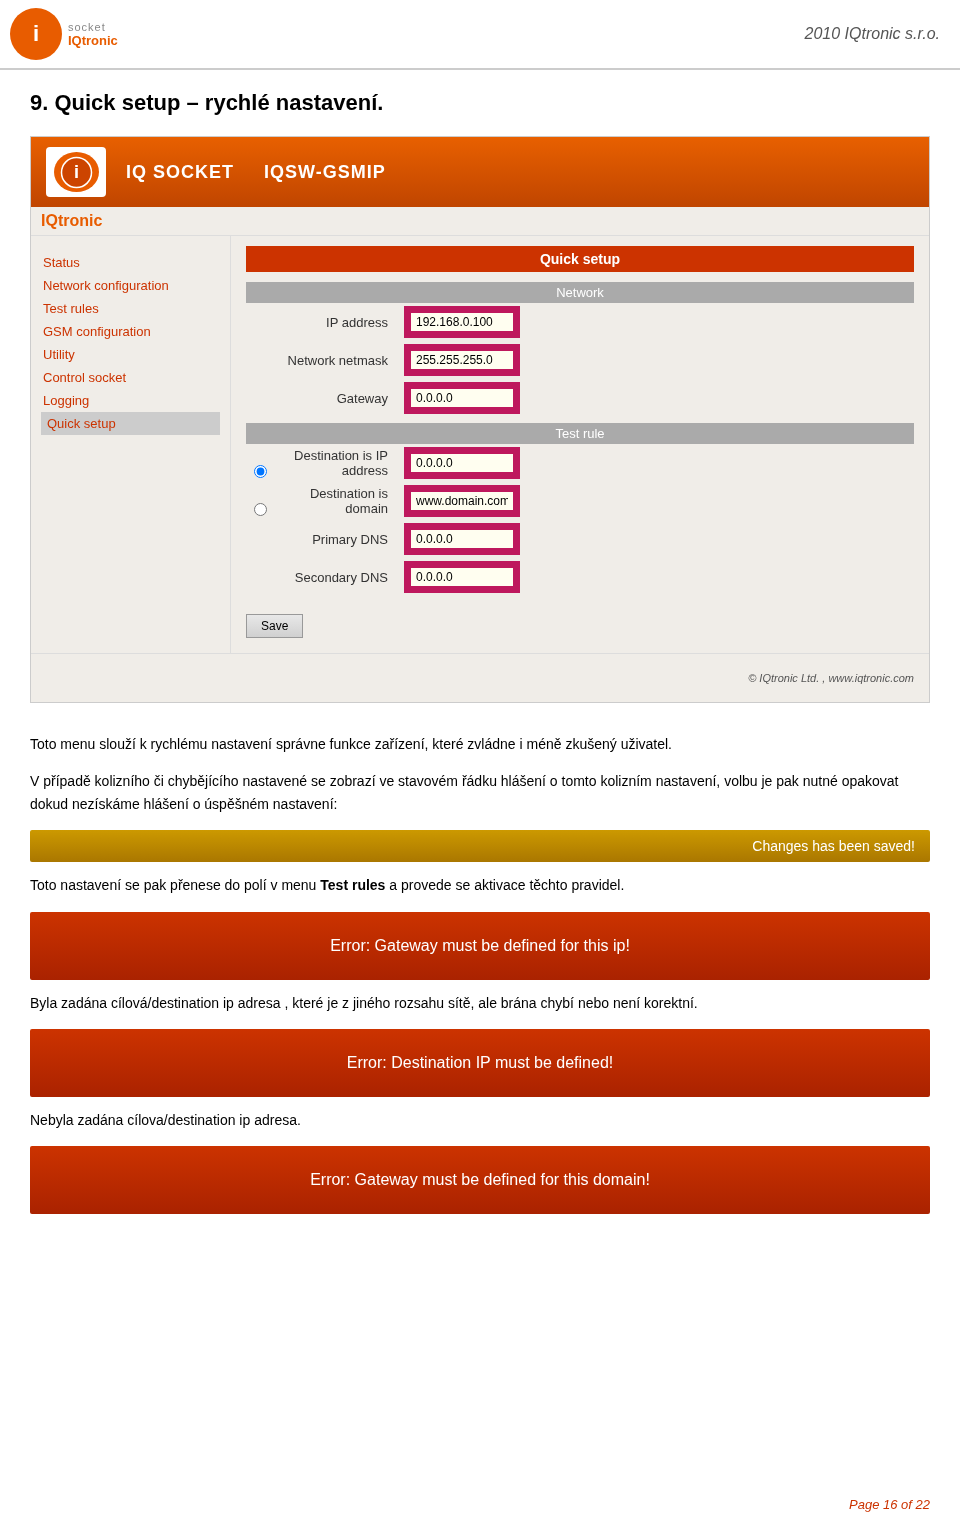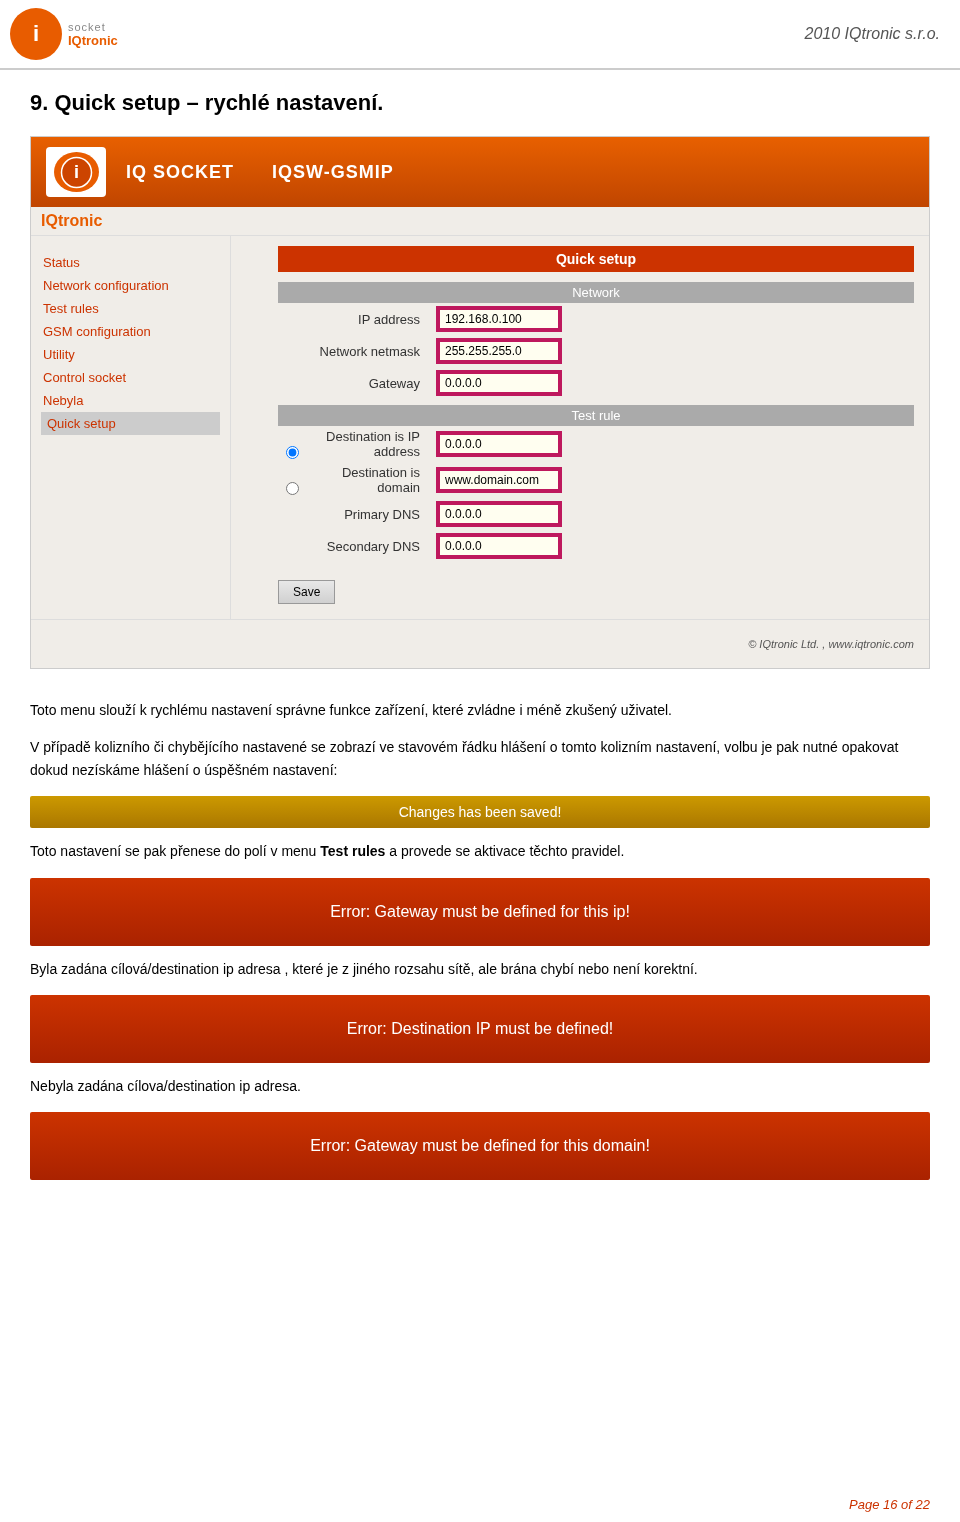--- a/index.html
+++ b/index.html
@@ -92,34 +92,33 @@
       border-radius: 50%;
       display: flex;
       align-items: center;
       justify-content: center;
       color: white;
       font-weight: bold;
       font-size: 16px;
     }
     .device-product-names {
       display: flex;
-      gap: 38px;
+      gap: 30px;
     }
     .device-product-name {
       color: white;
       font-size: 18px;
       font-weight: bold;
       letter-spacing: 1px;
     }
 
     
     .device-body {
       display: flex;
       background: #f0ede8;
-      gap: 32px;
     }
 
     
     .device-sidebar {
       width: 200px;
       background: #f0ede8;
       padding: 15px 10px;
       border-right: 1px solid #ddd;
     }
     .sidebar-item {
@@ -170,24 +169,24 @@
     .form-table td {
       padding: 3px 8px;
       vertical-align: middle;
     }
     .form-table .label-cell {
       text-align: right;
       width: 150px;
       color: #333;
     }
     .form-table .value-cell input {
-      border: 4px solid #be185d;
+      border: 7px solid #be185d;
       padding: 2px 5px;
       font-size: 12px;
-      width: 126px;
+      width: 116px;
       background: #fffef0;
     }
 
     .radio-row td {
       padding: 3px 8px;
     }
     .radio-label {
       display: flex;
       align-items: flex-end;
       gap: 5px;
@@ -217,21 +216,21 @@
     .text-section {
       margin-bottom: 15px;
       line-height: 1.6;
       font-size: 14px;
     }
 
     
     .alert-success {
       background: linear-gradient(to bottom, #cc9900, #aa7700);
       color: white;
-      text-align: center;
+      text-align: right;
       padding: 8px 15px;
       font-size: 14px;
       margin: 12px 0;
       border-radius: 2px;
     }
     .alert-error {
       background: linear-gradient(to bottom, #cc3300, #aa2200);
       color: white;
       text-align: center;
       padding: 25px 15px;
@@ -307,21 +306,21 @@
         <div class="sidebar-item">
           <a>GSM configuration</a>
         </div>
         <div class="sidebar-item">
           <a>Utility</a>
         </div>
         <div class="sidebar-item">
           <a>Control socket</a>
         </div>
         <div class="sidebar-item">
-          <a>Nebyla</a>
+          <a>Logging</a>
         </div>
         <div class="sidebar-item highlighted">
           <a>Quick setup</a>
         </div>
       </div>
 
       <div class="device-main">
 
         <div class="panel-title-bar">Quick setup</div>
 

